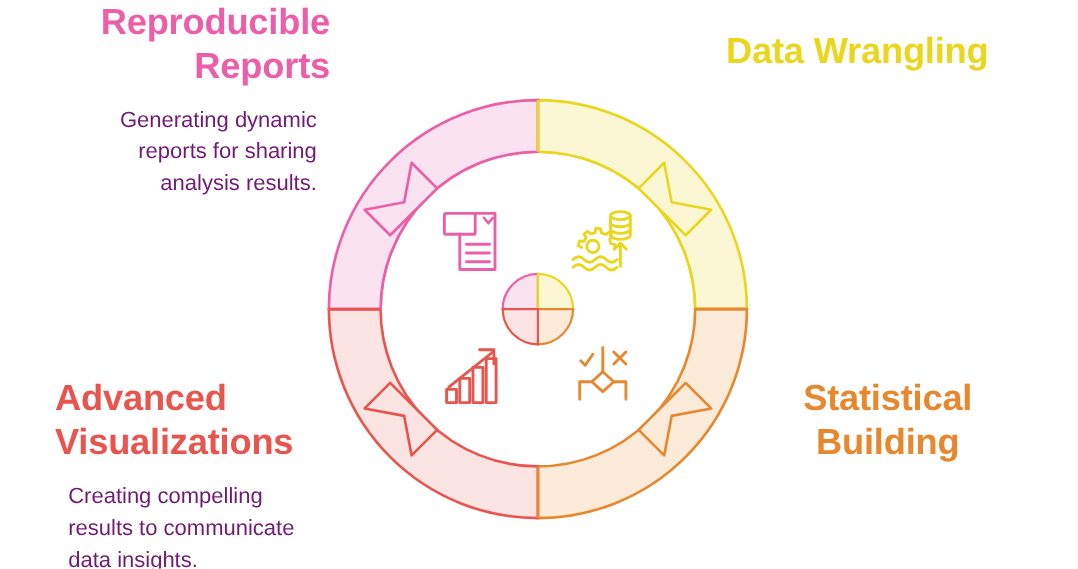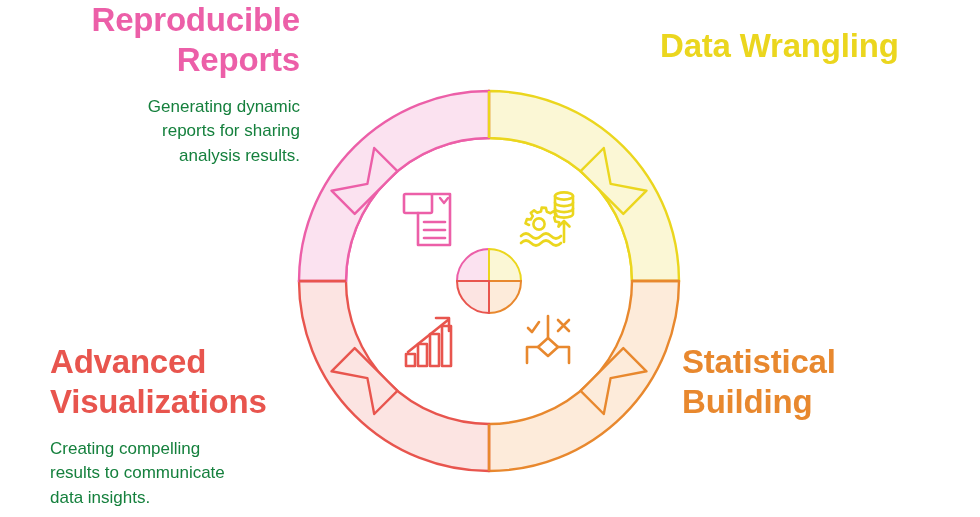--- a/index.html
+++ b/index.html
@@ -28,30 +28,30 @@
     width: 250px;
   }
   .quad-title {
     font-size: 33px;
     font-weight: bold;
     line-height: 1.22;
     margin: 0 0 14px 0;
     letter-spacing: -0.2px;
   }
   .quad-desc {
-    font-size: 17px;
+    font-size: 20px;
     line-height: 1.45;
-    color: #15803d;
-    margin: 0;
+    color: #701a75;
+    margin: 12px;
   }
   
   #txt-reports  { left: 50px;  top: 0px;   text-align: right; }
   #txt-wrangling{ left: 660px; top: 26px;  text-align: left;  }
   #txt-visuals  { left: 50px;  top: 342px; text-align: left; }
-  #txt-modeling { left: 682px; top: 342px; text-align: left;  }
+  #txt-modeling { left: 682px; top: 342px; text-align: center;  }
 
   #txt-reports .quad-title   { color: #EC5FA8; }
   #txt-wrangling .quad-title { color: #EBD61E; }
   #txt-visuals .quad-title   { color: #E8554E; }
   #txt-modeling .quad-title  { color: #E8882E; }
 </style>
 </head>
 <body>
 
 <div id="canvas">

